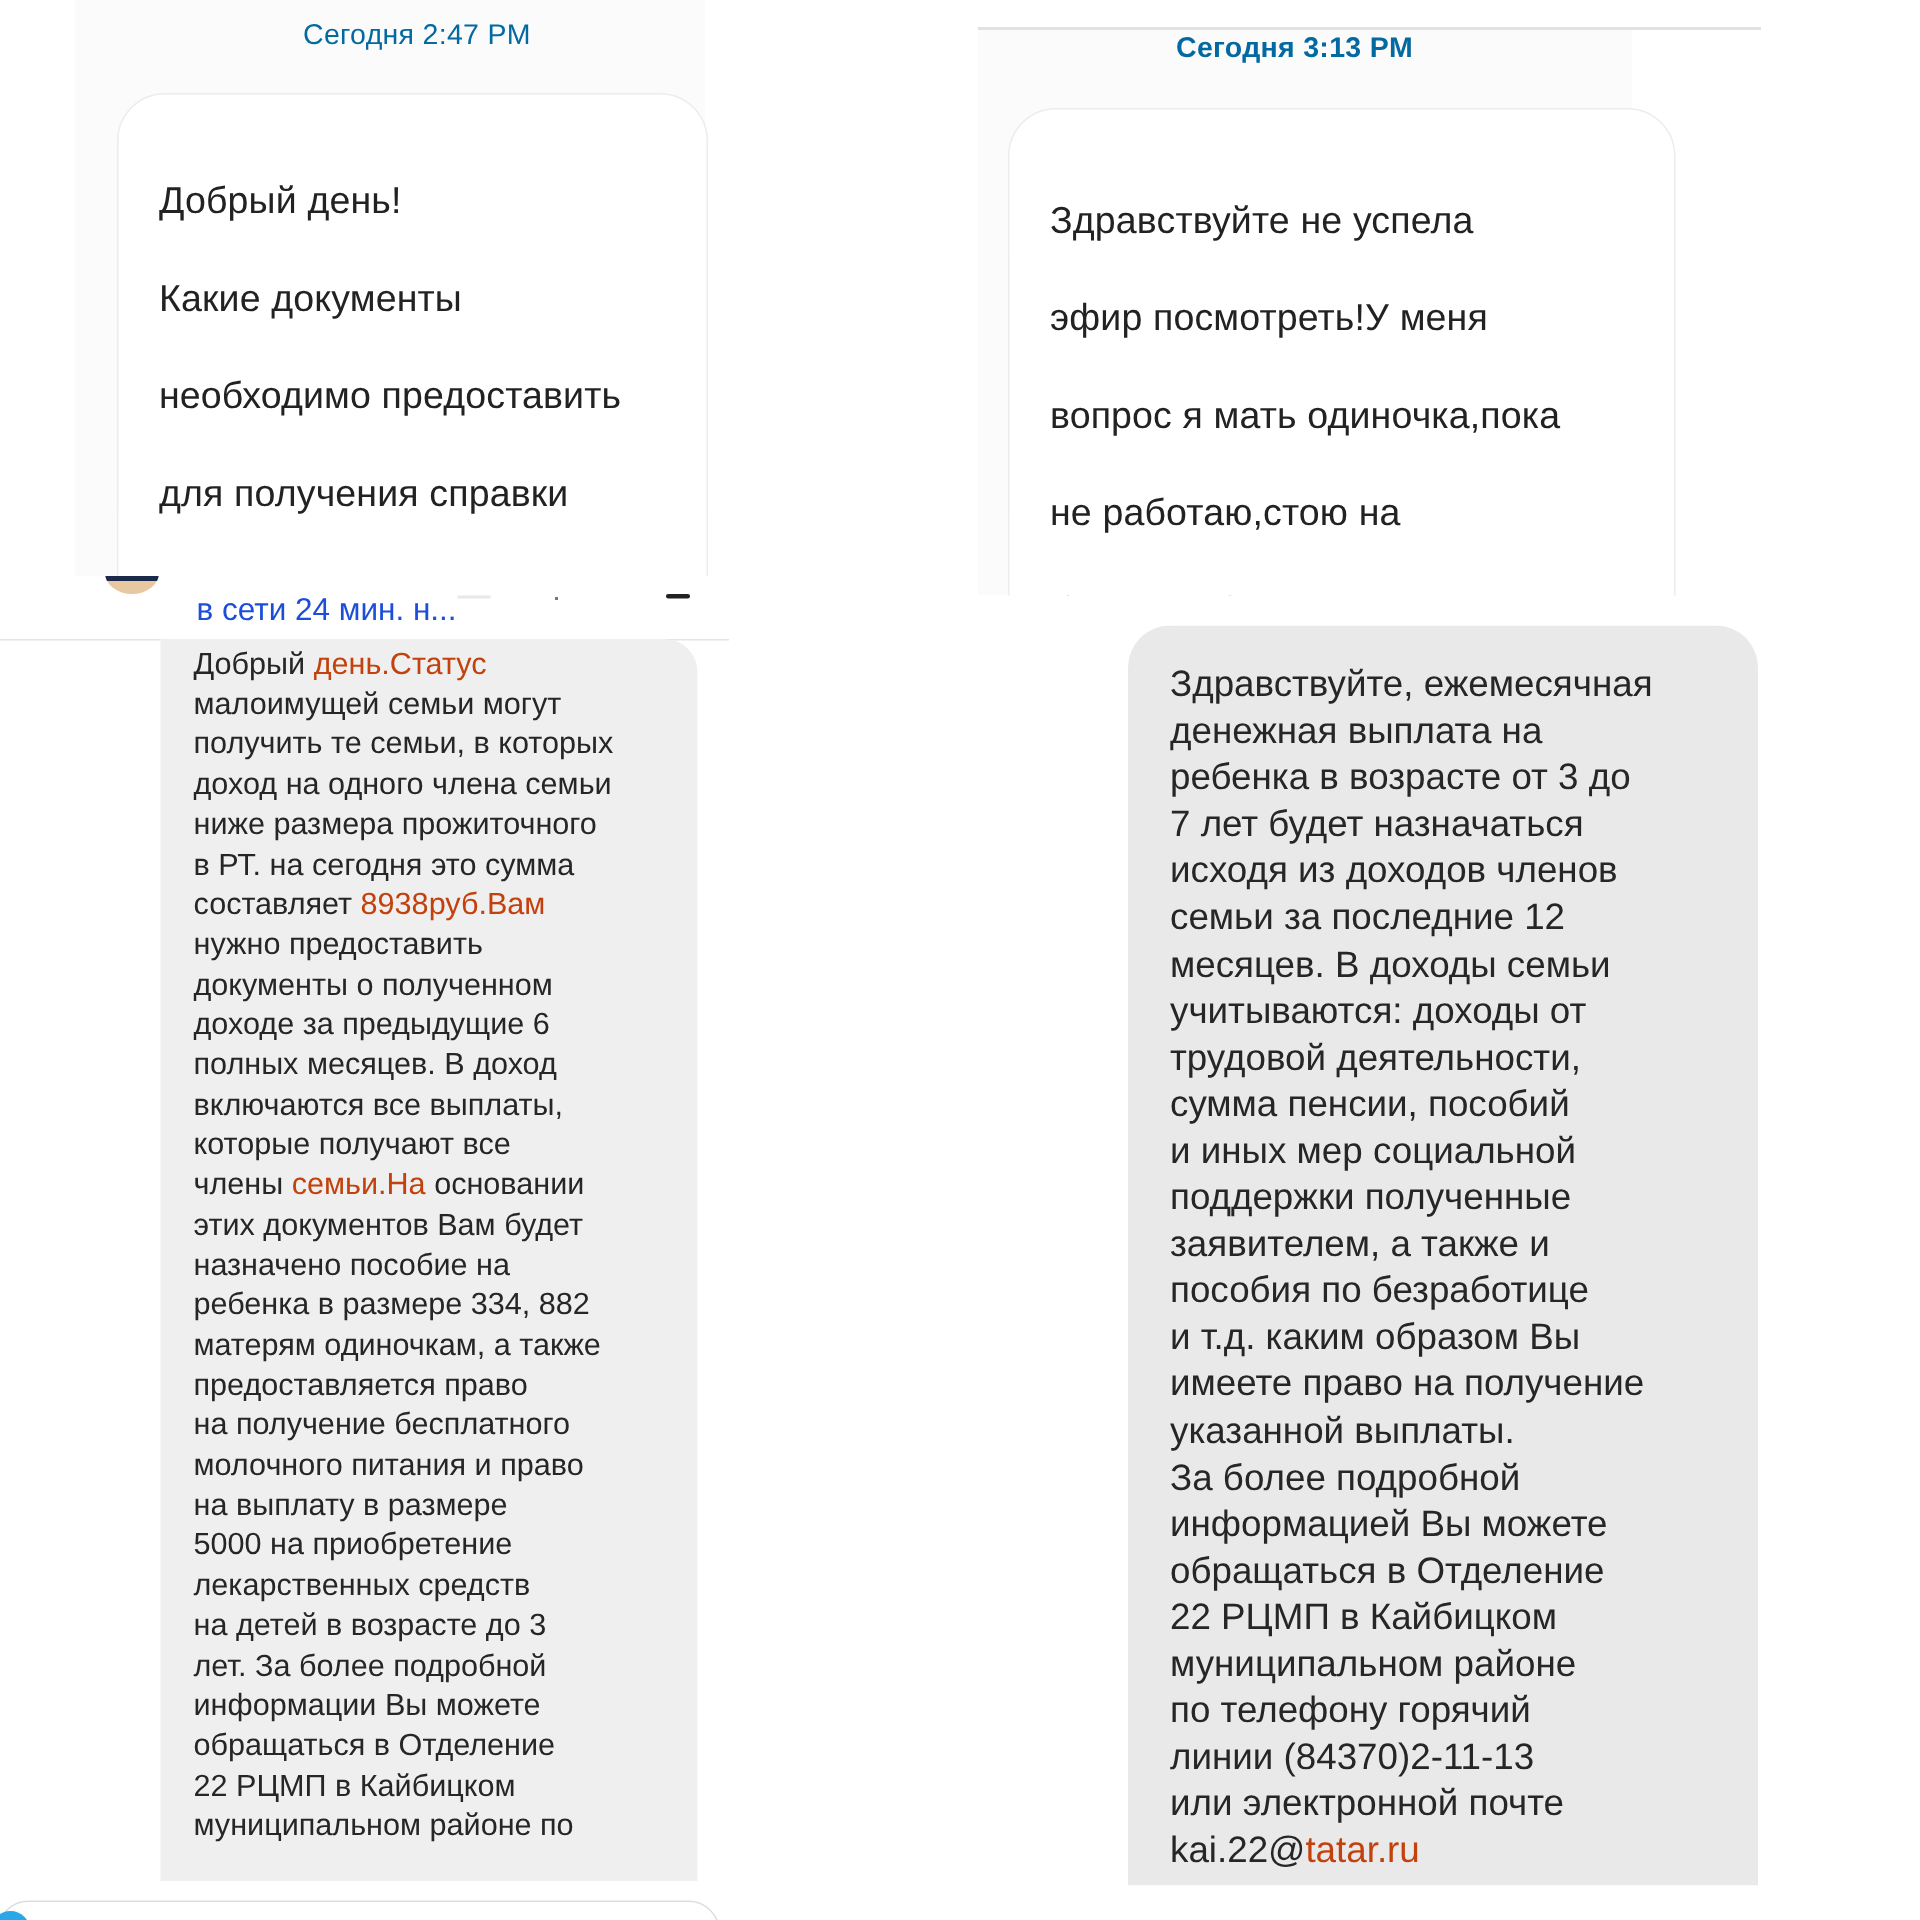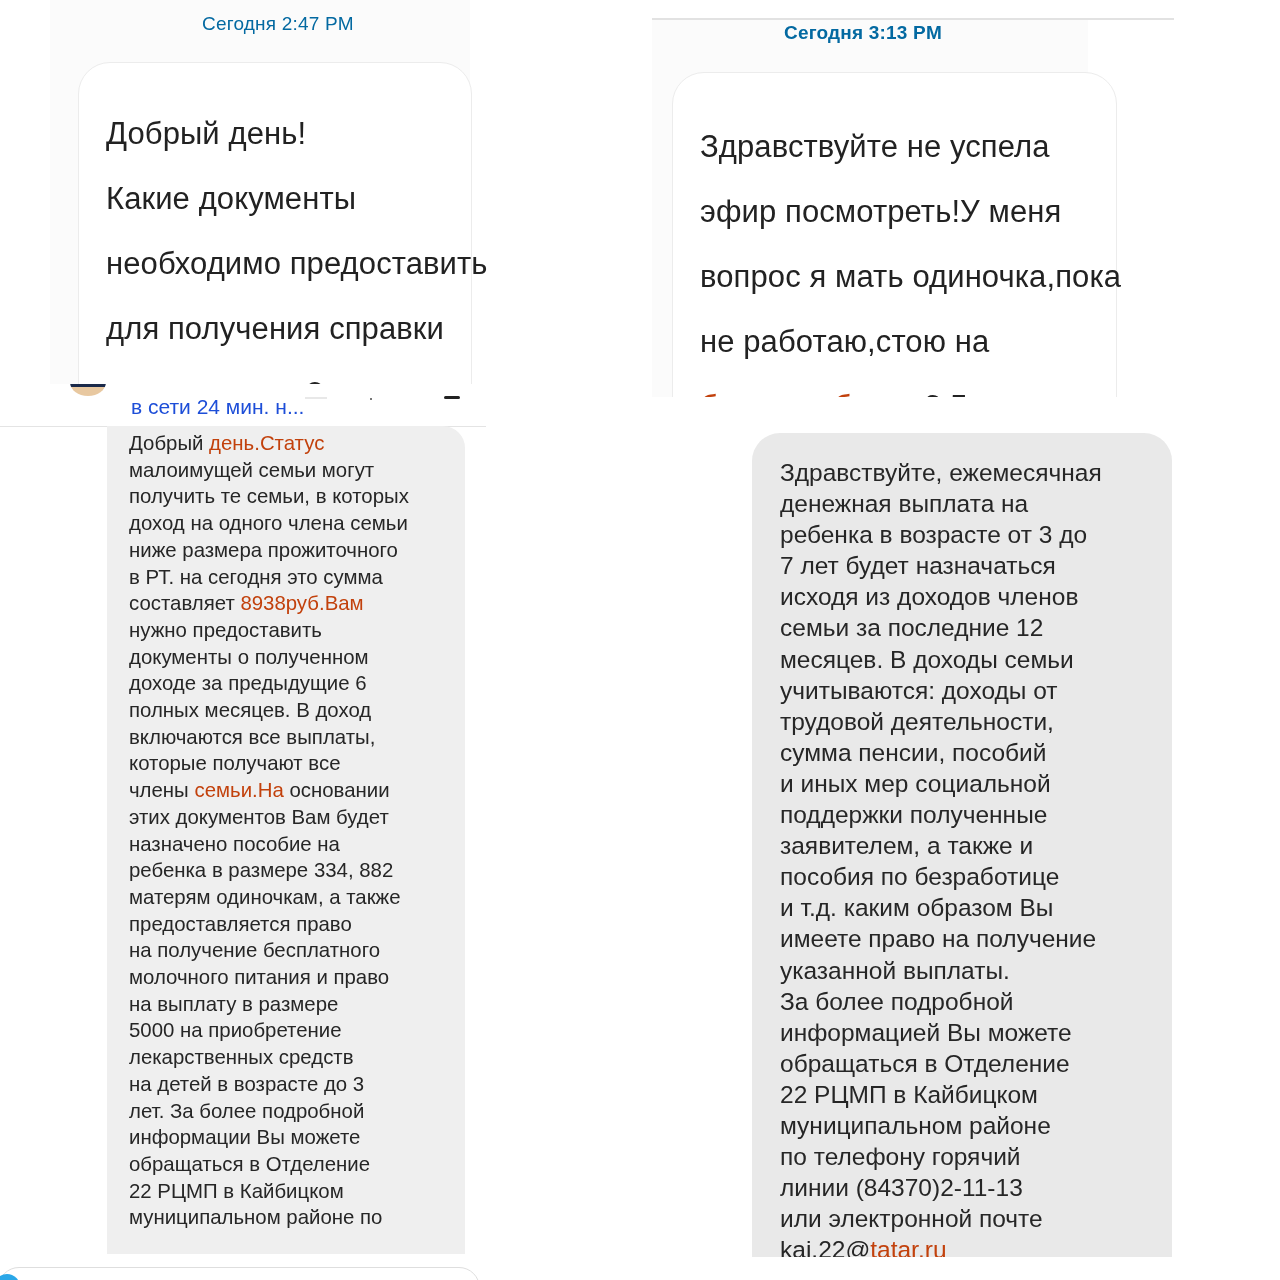--- a/index.html
+++ b/index.html
@@ -11,42 +11,42 @@
   .p2 { left:652px; top:18px; width:522px; height:377px; background:#ffffff; border-top:2px solid #e2e2e2; }
   .p2 .bg { position:absolute; left:0; top:0; width:436px; height:377px; background:#fbfbfb; }
   .p3 { left:0; top:384px; width:486px; height:896px; background:#ffffff; }
   .p4 { left:752px; top:417px; width:420px; height:840px; }
 
   .ts { position:absolute; font-size:19px; color:#0369a1; letter-spacing:0.2px; white-space:nowrap; }
   .p1 .ts { left:202px; top:13px; }
   .p2 .ts { left:132px; top:2px;font-weight:bold; }
 
   .qbubble { position:absolute; background:#ffffff; border:1.5px solid #ececec; border-radius:32px;
-             font-size:31px; line-height:32.5px; color:#222; white-space:pre-line; letter-spacing:0.1px;
+             font-size:25px; line-height:32.5px; color:#222; white-space:pre-line; letter-spacing:0.1px;
              font-family: "Liberation Sans Narrow", "Liberation Sans", sans-serif; }
   .p1 .qbubble { left:78px; top:62px; width:394px; height:360px; padding:22px 0 0 27px; box-sizing:border-box; }
   .p2 .qbubble { left:20px; top:52px; width:445px; height:360px; padding:25px 12px 0 27px; box-sizing:border-box; }
   .qbubble .line { display:block; white-space:nowrap; }
 
   .link { color:#c2410c; }
 
   .hdr { position:absolute; left:0; top:0; width:486px; height:42px; background:#ffffff;
          border-bottom:1.5px solid #e4e4e4; }
   .avatar { position:absolute; left:70px; top:-16px; width:36px; height:28px; border-radius:50%;
             background:linear-gradient(180deg,#ffffff 0 55%, #1b2a4a 55% 68%, #e8c8a0 68% 100%); }
   .status { position:absolute; left:131px; top:11px; font-size:21px; color:#1d4ed8; white-space:nowrap; }
   .hdr-dot1 { position:absolute; left:305px; top:13px; width:22px; height:2px; background:#e8e8e8; }
   .hdr-dot2 { position:absolute; left:370px; top:14px; width:2px; height:2px; background:#777; }
   .hdr-dot3 { position:absolute; left:444px; top:12px; width:16px; height:3px; border-radius:2px; background:#222; }
 
   .abubble { position:absolute; background:#efefef; font-size:20.4px; line-height:26.7px; color:#262626; }
   .abubble .line { display:block; white-space:nowrap; }
   .p3 .abubble { left:107px; top:42px; width:358px; height:828px; padding:4px 0 0 22px; box-sizing:border-box;
                  border-radius:0 22px 0 0; }
-  .p4 .abubble { left:0; top:16px; width:420px; height:840px; padding:24px 0 0 28px; box-sizing:border-box;
+  .p4 .abubble { left:0; top:0; width:420px; height:840px; padding:24px 0 0 28px; box-sizing:border-box;
                  border-radius:28px 28px 0 0; font-size:24.5px; line-height:31.1px; background:#e9e9e9; }
 
   .compose { position:absolute; left:-2px; top:883px; width:480px; height:40px; border:1.5px solid #dedede;
              border-radius:22px; background:#fff; }
   .compose-icon { position:absolute; left:-6px; top:890px; width:26px; height:26px; border-radius:50%; background:#2aa7e8; }
 </style>
 </head>
 <body>
 
 <div class="panel p1">

